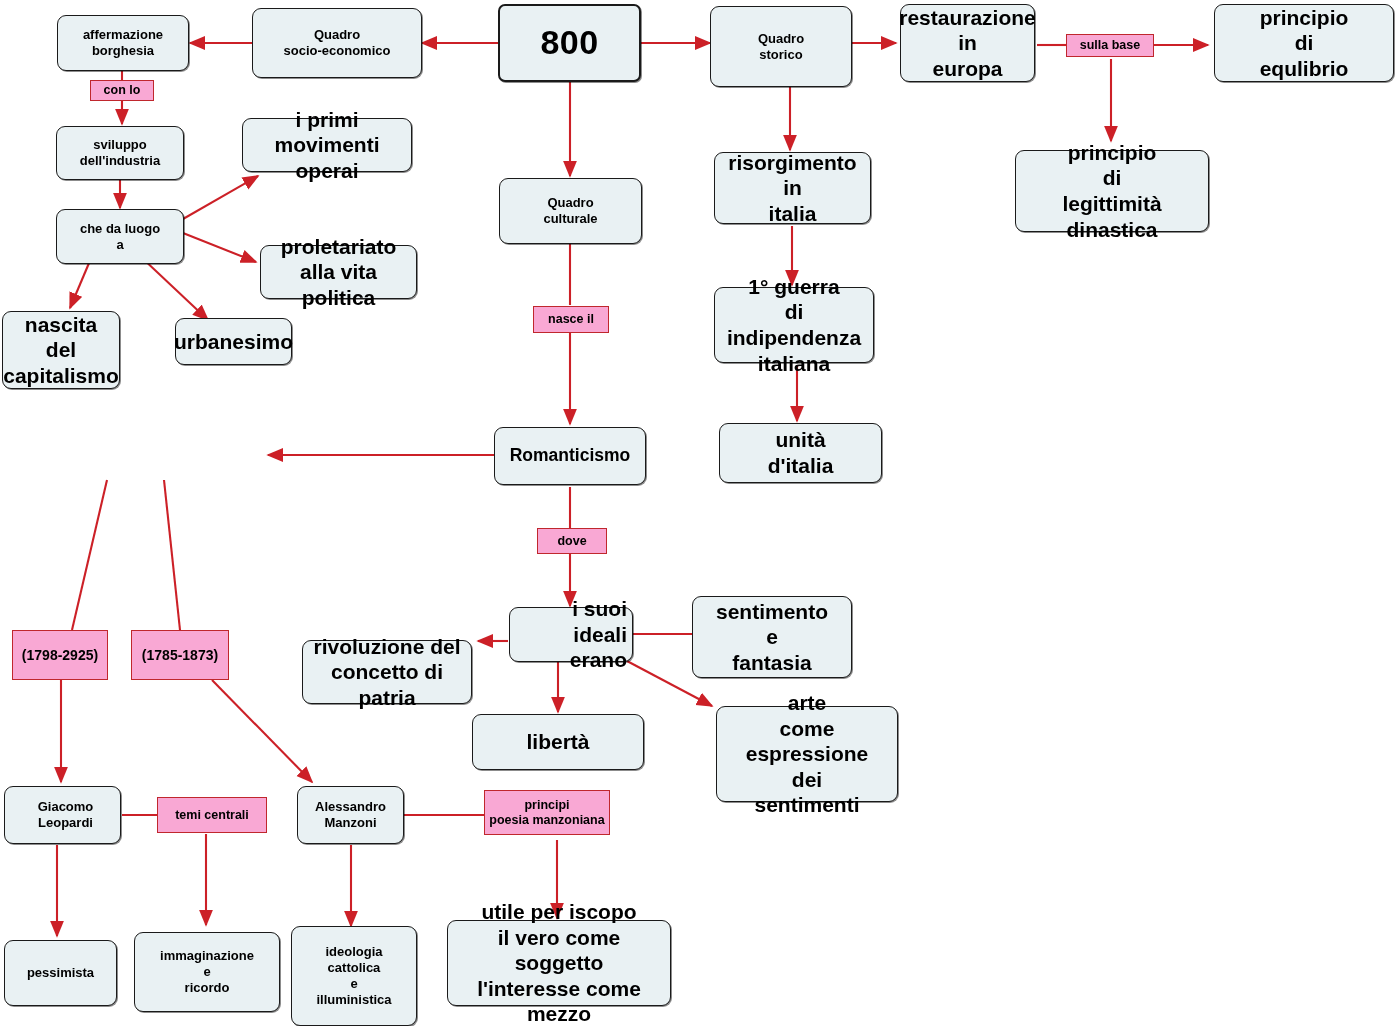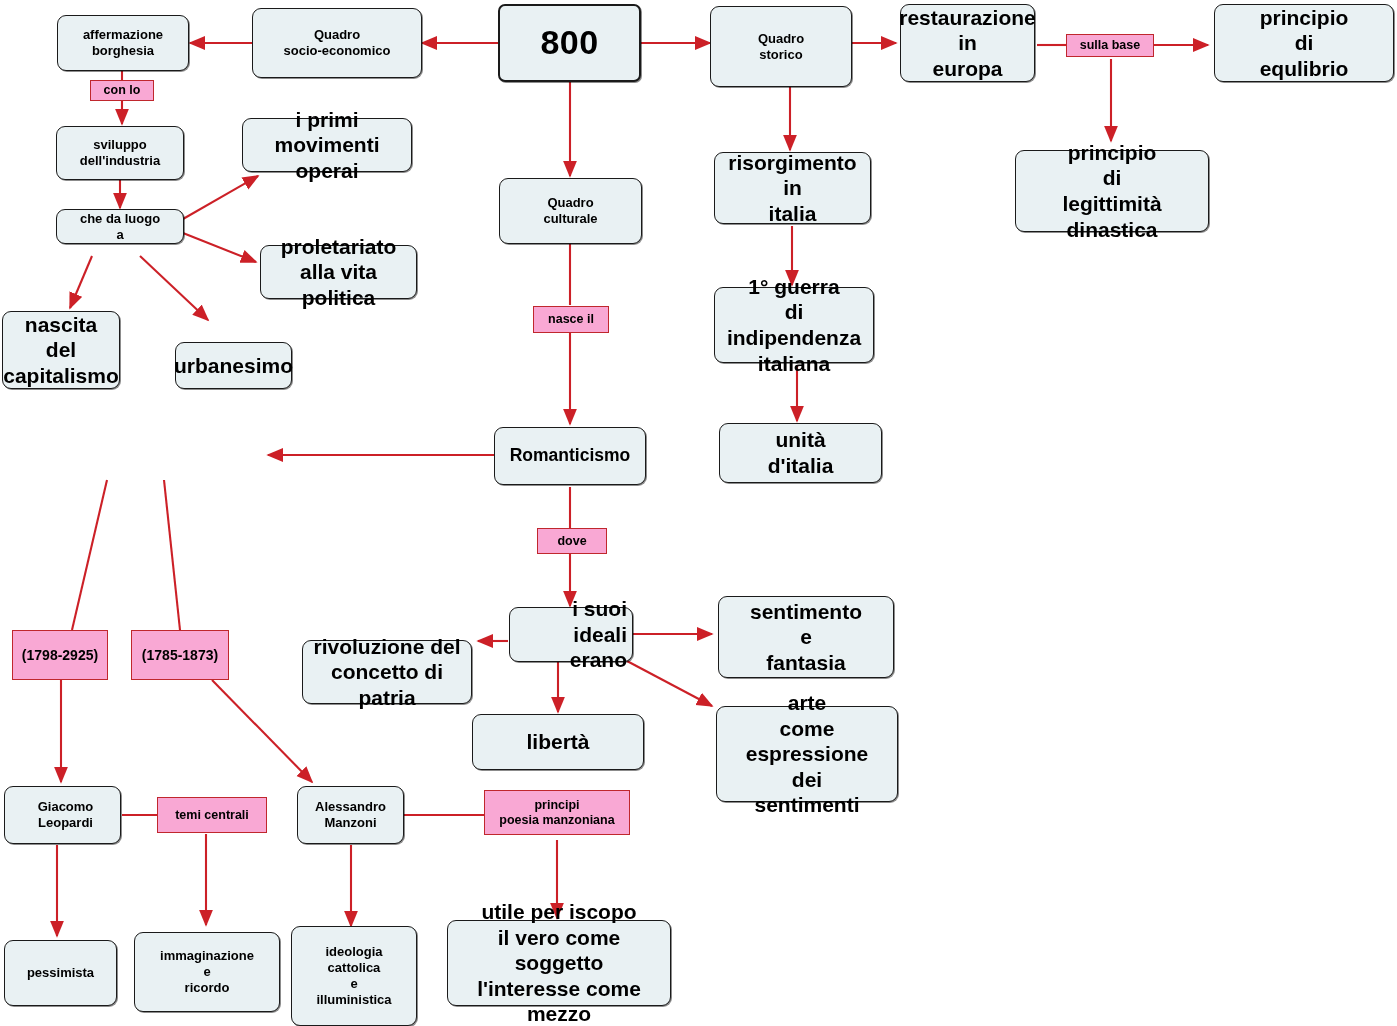--- a/index.html
+++ b/index.html
@@ -147,30 +147,30 @@
 socio-economico</div>
   <div class="node f16" style="left:710px;top:6px;width:142px;height:81px;">Quadro
 storico</div>
   <div class="node f16" style="left:499px;top:178px;width:143px;height:66px;">Quadro
 culturale</div>
 
   <div class="node f16" style="left:57px;top:15px;width:132px;height:56px;">affermazione
 borghesia</div>
   <div class="node f16" style="left:56px;top:126px;width:128px;height:54px;">sviluppo
 dell'industria</div>
-  <div class="node f16" style="left:56px;top:209px;width:128px;height:35px;">che da luogo
+  <div class="node f16" style="left:56px;top:209px;width:128px;height:55px;">che da luogo
 a</div>
   <div class="node f15" style="left:242px;top:118px;width:170px;height:54px;">i primi movimenti
 operai</div>
   <div class="node f15" style="left:260px;top:245px;width:157px;height:54px;">proletariato
 alla vita politica</div>
   <div class="node f15" style="left:2px;top:311px;width:118px;height:78px;">nascita
 del
 capitalismo</div>
-  <div class="node f15" style="left:175px;top:342px;width:117px;height:47px;">urbanesimo</div>
+  <div class="node f15" style="left:175px;top:318px;width:117px;height:47px;">urbanesimo</div>
 
   <div class="node f15" style="left:900px;top:4px;width:135px;height:78px;">restaurazione
 in
 europa</div>
   <div class="node f15" style="left:1214px;top:4px;width:180px;height:78px;">principio
 di
 equlibrio</div>
   <div class="node f15" style="left:1015px;top:150px;width:194px;height:82px;">principio
 di
 legittimità dinastica</div>
@@ -181,21 +181,21 @@
 di indipendenza
 italiana</div>
   <div class="node f15" style="left:719px;top:423px;width:163px;height:60px;">unità
 d'italia</div>
 
   <div class="node f17" style="left:494px;top:427px;width:152px;height:58px;">Romanticismo</div>
   <div class="node f15" style="left:509px;top:607px;width:124px;height:55px;text-align:right;">i suoi ideali
 erano</div>
   <div class="node f15" style="left:302px;top:640px;width:170px;height:64px;">rivoluzione del
 concetto di patria</div>
-  <div class="node f15" style="left:718px;top:596px;width:176px;height:82px;">sentimento
+  <div class="node f15" style="left:692px;top:596px;width:160px;height:82px;">sentimento
 e
 fantasia</div>
   <div class="node f15" style="left:472px;top:714px;width:172px;height:56px;">libertà</div>
   <div class="node f15" style="left:716px;top:706px;width:182px;height:96px;">arte
 come espressione
 dei
 sentimenti</div>
 
   <div class="node f16" style="left:4px;top:786px;width:117px;height:58px;padding-left:11px;">Giacomo
 Leopardi</div>
@@ -213,16 +213,16 @@
 il vero come soggetto
 l'interesse come mezzo</div>
 
   <div class="label" style="left:90px;top:80px;width:64px;height:21px;">con lo</div>
   <div class="label" style="left:1066px;top:34px;width:88px;height:23px;">sulla base</div>
   <div class="label" style="left:533px;top:306px;width:76px;height:27px;">nasce il</div>
   <div class="label" style="left:537px;top:528px;width:70px;height:26px;">dove</div>
   <div class="label big" style="left:12px;top:630px;width:96px;height:50px;">(1798-2925)</div>
   <div class="label big" style="left:131px;top:630px;width:98px;height:50px;">(1785-1873)</div>
   <div class="label" style="left:157px;top:797px;width:110px;height:36px;">temi centrali</div>
-  <div class="label" style="left:484px;top:790px;width:146px;height:45px;">principi
+  <div class="label" style="left:484px;top:790px;width:126px;height:45px;">principi
 poesia manzoniana</div>
 
 </div>
 
 </body></html>

